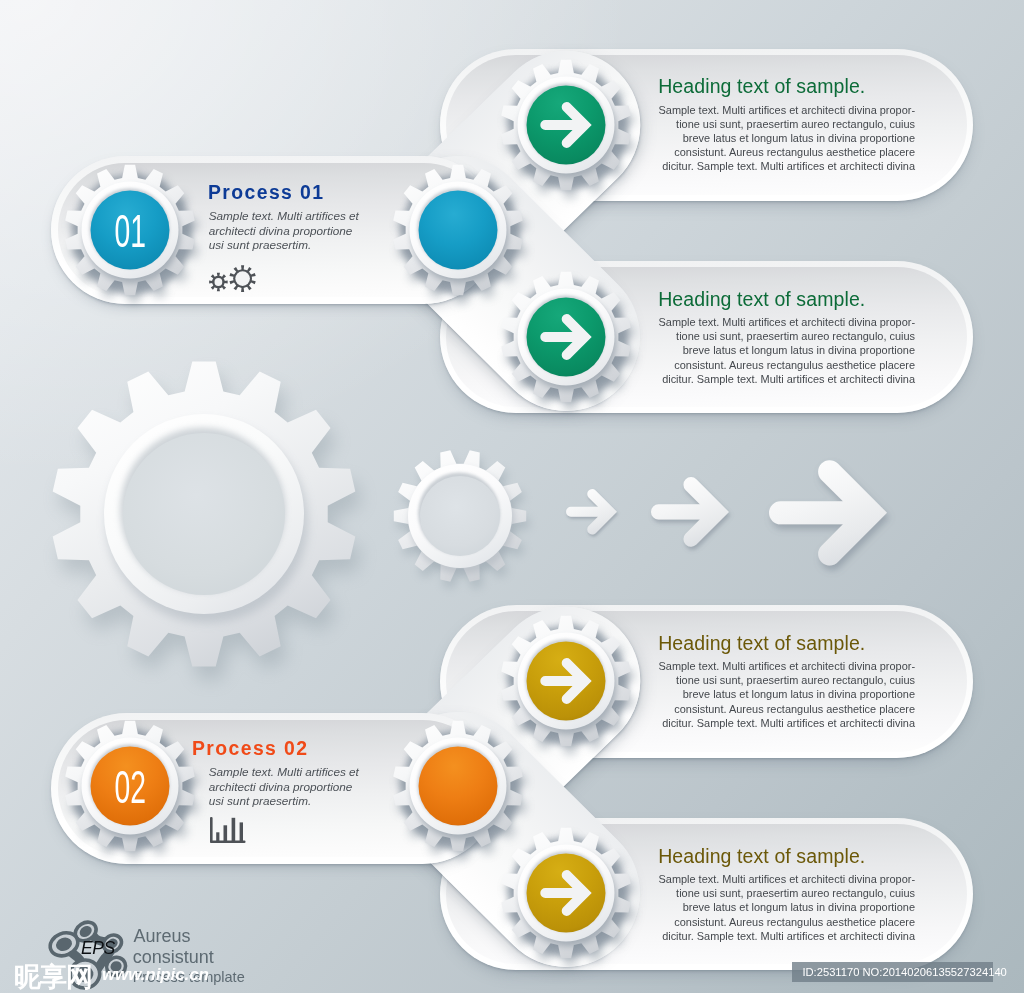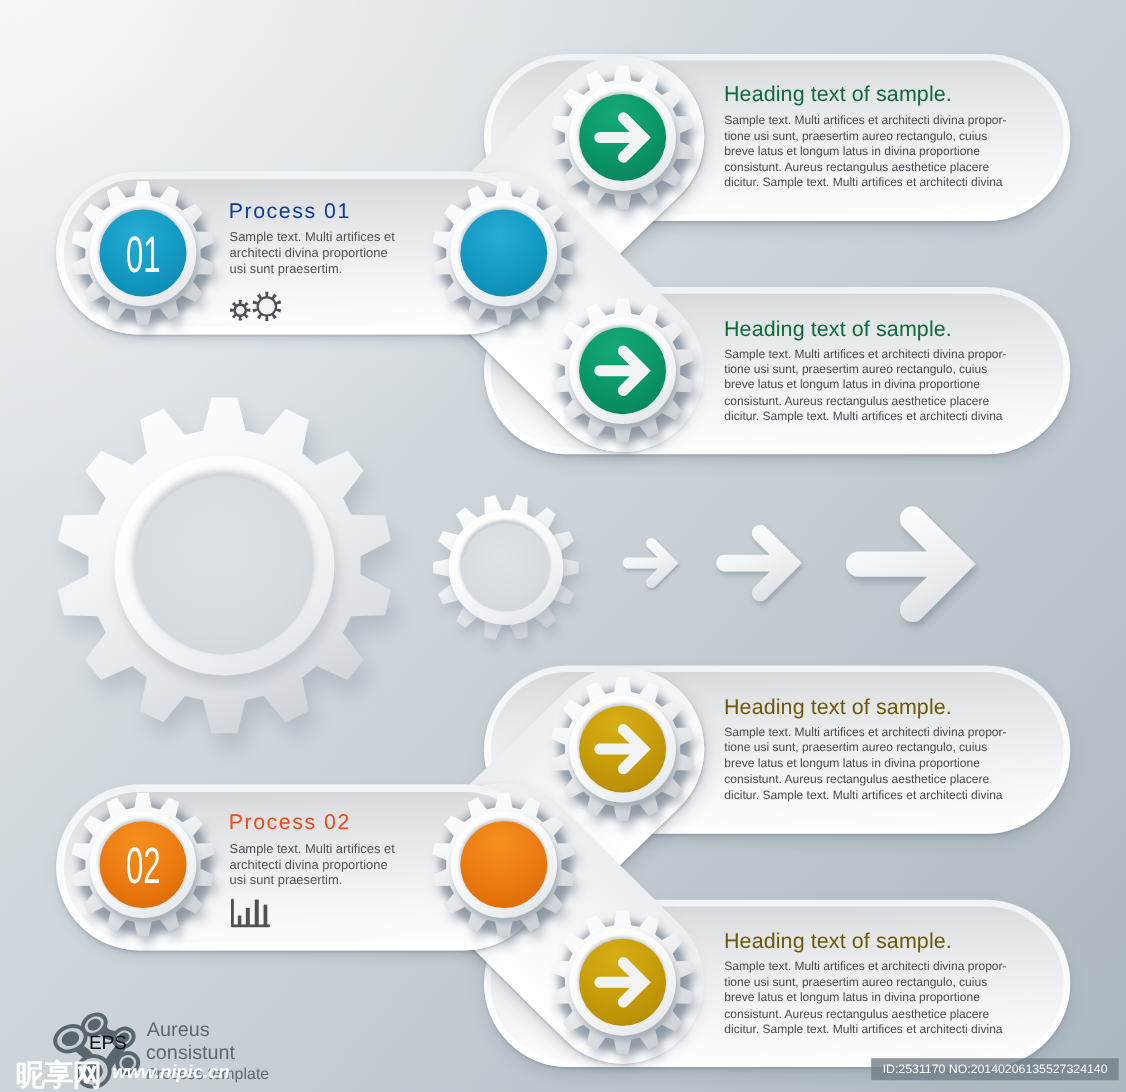--- a/index.html
+++ b/index.html
@@ -21,24 +21,24 @@
 .card{position:absolute;border-radius:80px;
   background:linear-gradient(180deg,#f1f2f3 0%,#f8f9f9 35%,#ffffff 72%,#ffffff 100%);
   box-shadow:0 2px 3px -1px rgba(96,110,124,.42), 0 7px 16px -5px rgba(96,110,124,.40);}
 .card .cinner{position:absolute;border-radius:74px;
   background:linear-gradient(179deg,#d6d7da 0%,#dee0e2 12%,#e8e9eb 32%,#f0f1f2 55%,#f7f7f8 76%,#fbfbfc 92%,#fdfdfd 100%);}
 
 .cap{position:absolute;border-radius:200px;
   background:linear-gradient(180deg,#eceef0 0%,#f2f3f4 30%,#f8f9f9 62%,#fdfdfd 88%,#ffffff 100%);
   box-shadow:0 2px 3px -1px rgba(96,110,124,.40), 0 7px 16px -5px rgba(96,110,124,.38);}
 
-.ptitle{position:absolute;white-space:nowrap;font-size:19.4px;font-weight:400;letter-spacing:1.4px;}
-.pbody{position:absolute;font-size:11.75px;line-height:14.65px;color:#4c5157;white-space:pre-line;}
+.ptitle{position:absolute;white-space:nowrap;font-size:19.4px;font-weight:700;letter-spacing:1.4px;}
+.pbody{position:absolute;font-size:11.75px;line-height:14.65px;color:#4c5157;white-space:pre-line;font-style:italic;}
 .chead{position:absolute;white-space:nowrap;font-size:19.5px;font-weight:400;letter-spacing:.1px;}
-.cbody{position:absolute;font-size:10.95px;line-height:14.1px;color:#44484d;white-space:pre-line;}
+.cbody{position:absolute;font-size:10.95px;line-height:14.1px;color:#44484d;white-space:pre-line;text-align:right;}
 .gtext{position:absolute;font-size:10.85px;line-height:14.07px;color:#4a4f55;text-align:left;white-space:pre-line;}
 .idbar{position:absolute;background:rgba(112,126,136,.80);color:#fff;font-size:11.2px;
   white-space:nowrap;}
 
 </style>
 </head>
 <body>
 
 <div id="stage">
 
@@ -326,21 +326,21 @@
 <div style="position:absolute;left:208.6px;top:263.4px;width:48px;height:30px;">
       <svg width="48" height="30" viewBox="0 0 48 30">
         <path d="M8.41 13.08L7.86 9.73L10.94 9.73L10.39 13.08L12.89 14.12L14.87 11.35L17.05 13.53L14.28 15.51L15.32 18.01L18.67 17.46L18.67 20.54L15.32 19.99L14.28 22.49L17.05 24.47L14.87 26.65L12.89 23.88L10.39 24.92L10.94 28.27L7.86 28.27L8.41 24.92L5.91 23.88L3.93 26.65L1.75 24.47L4.52 22.49L3.48 19.99L0.13 20.54L0.13 17.46L3.48 18.01L4.52 15.51L1.75 13.53L3.93 11.35L5.91 14.12Z" fill="#4e5257"></path>
         <circle cx="9.4" cy="19.0" r="6.3" fill="#4e5257"></circle>
         <circle cx="9.4" cy="19.0" r="3.9" fill="#f2f3f4"></circle>
         <path d="M32.56 6.66L32.05 2.29L35.15 2.29L34.64 6.66L38.01 7.75L40.17 3.92L42.68 5.75L39.7 8.98L41.78 11.84L45.78 10.01L46.74 12.97L42.42 13.83L42.42 17.37L46.74 18.23L45.78 21.19L41.78 19.36L39.7 22.22L42.68 25.45L40.17 27.28L38.01 23.45L34.64 24.54L35.15 28.91L32.05 28.91L32.56 24.54L29.19 23.45L27.03 27.28L24.52 25.45L27.5 22.22L25.42 19.36L21.42 21.19L20.46 18.23L24.78 17.37L24.78 13.83L20.46 12.97L21.42 10.01L25.42 11.84L27.5 8.98L24.52 5.75L27.03 3.92L29.19 7.75Z" fill="#4e5257"></path>
         <circle cx="33.6" cy="15.6" r="9.4" fill="#4e5257"></circle>
         <circle cx="33.6" cy="15.6" r="7.3" fill="#f2f3f4"></circle>
       </svg>
     </div>
-<div class="ptitle" style="left:208px;top:737px;color:#f04a18;">Process 02</div>
+<div class="ptitle" style="left:192px;top:737px;color:#f04a18;">Process 02</div>
 <div class="pbody" style="left:208.7px;top:765px;">Sample text. Multi artifices et
 architecti divina proportione
 usi sunt praesertim.</div>
 <div style="position:absolute;left:209.5px;top:816.5px;width:38px;height:28px;">
       <svg width="38" height="28" viewBox="0 0 38 28">
         <rect x="0" y="0" width="2.6" height="25.6" rx="1.1" fill="#4e5257"></rect>
         <rect x="0" y="23.4" width="35.5" height="2.6" rx="1.1" fill="#4e5257"></rect>
         <rect x="6.2" y="15.3" width="3.2" height="9" fill="#4e5257"></rect>
         <rect x="13.5" y="8.3" width="3.6" height="16" fill="#4e5257"></rect>
         <rect x="21.6" y="0.8" width="3.6" height="23.5" fill="#4e5257"></rect>
@@ -380,23 +380,23 @@
           <ellipse cx="112.4" cy="43.4" rx="9.4" ry="8.0" transform="rotate(-30 112.4 43.4)" fill="#c9d0d5" stroke="#59666e" stroke-width="3.6"></ellipse>
           <ellipse cx="116.1" cy="66.4" rx="9.6" ry="9.0" transform="rotate(-22 116.1 66.4)" fill="#c9d0d5" stroke="#59666e" stroke-width="3.6"></ellipse>
           <ellipse cx="84.9" cy="74.0" rx="14.8" ry="14.0" transform="rotate(-12 84.9 74.0)" fill="#c9d0d5" stroke="#59666e" stroke-width="3.6"></ellipse>
           <ellipse cx="85.7" cy="31.5" rx="6.4" ry="5.0" transform="rotate(-32 85.7 31.5)" fill="#59666e"></ellipse>
           <ellipse cx="64.0" cy="44.3" rx="8.2" ry="6.4" transform="rotate(-22 64.0 44.3)" fill="#59666e"></ellipse>
           <ellipse cx="112.4" cy="43.4" rx="5.5" ry="4.6" transform="rotate(-30 112.4 43.4)" fill="#59666e"></ellipse>
           <ellipse cx="116.1" cy="66.4" rx="5.6" ry="5.2" transform="rotate(-22 116.1 66.4)" fill="#59666e"></ellipse>
           <ellipse cx="84.9" cy="74.0" rx="8.6" ry="8.1" transform="rotate(-12 84.9 74.0)" fill="#59666e"></ellipse>
         </g>
       </svg>
-      <div style="position:absolute;left:81px;top:40px;font-size:17.5px;line-height:17.5px;color:#0c0f12;letter-spacing:-.4px;">EPS</div>
+      <div style="position:absolute;left:81px;top:40px;font-size:17.5px;line-height:17.5px;color:#0c0f12;letter-spacing:-.4px;font-style:italic;">EPS</div>
       <div style="position:absolute;left:133.5px;top:26.5px;font-size:18px;line-height:18px;color:#5d6a72;">Aureus</div>
       <div style="position:absolute;left:132.7px;top:47.5px;font-size:18px;line-height:18px;color:#5d6a72;">consistunt</div>
       <div style="position:absolute;left:132.7px;top:70px;font-size:14.5px;line-height:14.5px;color:#5d6a72;">Process template</div>
       <div style="position:absolute;left:102px;top:66px;font-size:17px;line-height:18.2px;color:#ffffff;font-style:italic;font-weight:bold;letter-spacing:-.1px;">www.nipic.cn</div>
       <div style="position:absolute;left:14px;top:64px;font-size:27px;line-height:27px;color:#ffffff;font-weight:bold;letter-spacing:-1px;">昵享网</div>
     </div>
-<div class="idbar" style="left:792px;top:962px;width:225px;height:20px;">
+<div class="idbar" style="left:792px;top:962px;width:201px;height:20px;">
       <span style="position:absolute;left:10.4px;top:3.6px;">ID:2531170 NO:20140206135527324140</span>
     </div>
 </div>
 
 </body></html>

